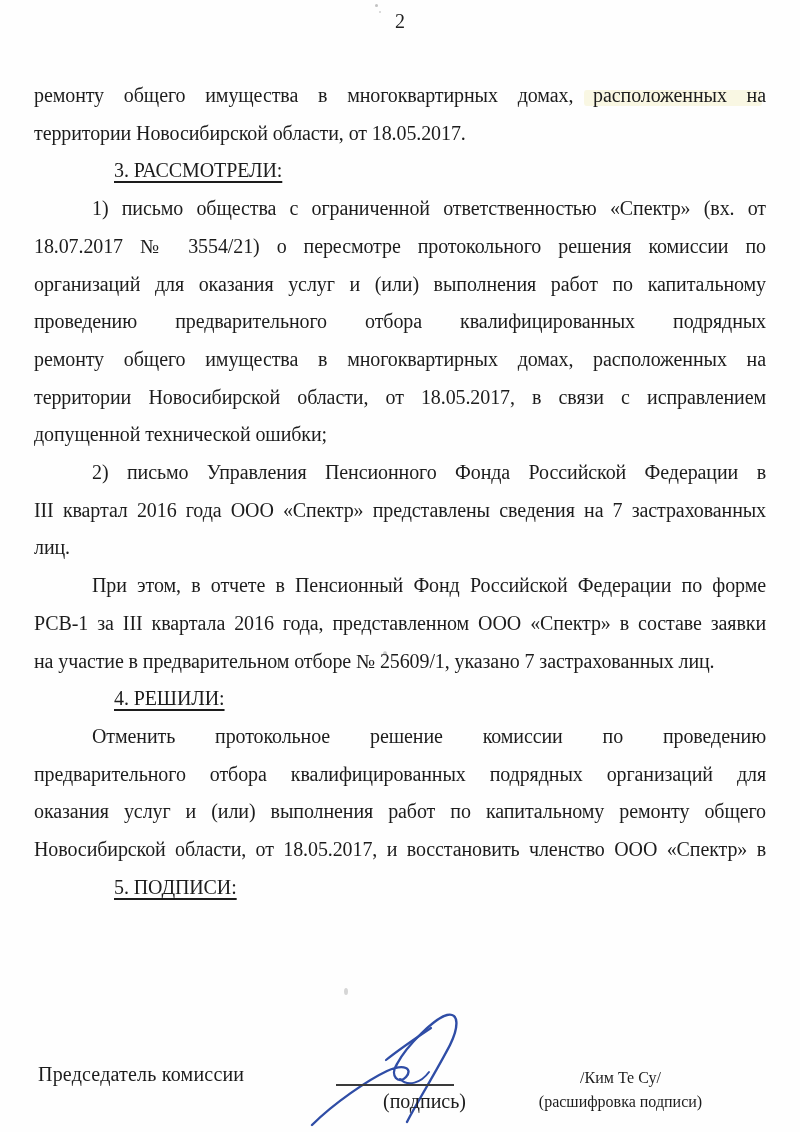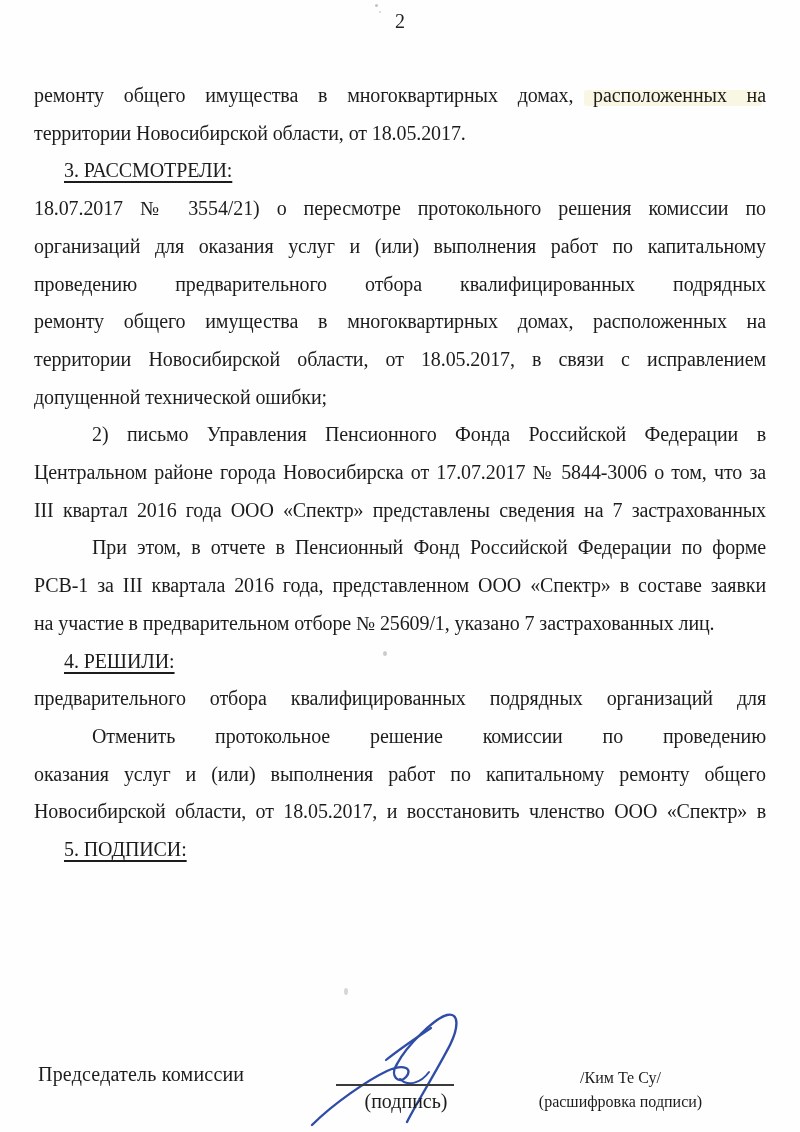--- a/index.html
+++ b/index.html
@@ -19,38 +19,38 @@
     position:absolute;top:77px;left:0;width:800px;
     padding:0 34px;box-sizing:border-box;
     font-size:20px;line-height:37.7px;
     letter-spacing:-0.1px;
   }
   .ln{text-align:justify;}
   .ln.j{text-align-last:justify;}
   .ln.ind{text-indent:58px;}
   .ln.hd-line{text-align:left;}
   .hd{
-    margin-left:30px;
+    margin-left:80px;
     text-decoration:underline;
     text-underline-offset:4px;
     text-decoration-thickness:1.5px;
   }
   .sig-area{position:absolute;left:0;top:0;width:680px;height:1132px;pointer-events:none;margin-top:6px;}
   .sig-role{
     position:absolute;left:38px;top:1057px;
     font-size:20px;letter-spacing:0.2px;
   }
   .sig-ink{position:absolute;left:306px;top:1004px;}
   .sig-line{
     position:absolute;left:336px;top:1078px;
     width:118px;height:2px;background:#3a3a3a;
   }
   .sig-caption{
     position:absolute;left:346px;top:1082px;width:120px;
-    text-align:center;font-size:20px;line-height:26px;
+    text-align:right;font-size:20px;line-height:26px;
   }
   .sig-name-block{
     position:absolute;left:518px;top:1060px;width:205px;
     text-align:center;font-size:16px;line-height:24px;
   }
   .artifact{position:absolute;border-radius:50%;}
   .speck1{left:375px;top:4px;width:3px;height:3px;background:#9a9a9a;opacity:.6;}
   .speck2{left:379px;top:11px;width:2px;height:2px;background:#b0b0b0;opacity:.6;}
   .speck3{left:383px;top:651px;width:4px;height:5px;background:#8f8f8f;opacity:.45;}
   .speck4{left:344px;top:988px;width:4px;height:7px;background:#9a9a9a;opacity:.4;}
@@ -72,39 +72,40 @@
   <div class="artifact speck4"></div>
   <div class="hl-yellow"></div>
 
   <div class="doc">
 
     <div class="ln j">ремонту общего имущества в многоквартирных домах, расположенных на</div>
     <div class="ln">территории Новосибирской области, от 18.05.2017.</div>
 
     <div class="ln hd-line"><span class="hd">3. РАССМОТРЕЛИ:</span></div>
 
+    <div class="ln j ind">1) письмо общества с ограниченной ответственностью «Спектр» (вх. от</div>
     <div class="ln j">18.07.2017  № 3554/21)  о  пересмотре  протокольного  решения  комиссии  по</div>
     <div class="ln j">организаций для оказания услуг и (или) выполнения работ по капитальному</div>
     <div class="ln j">проведению предварительного отбора квалифицированных подрядных</div>
     <div class="ln j">ремонту общего имущества в многоквартирных домах, расположенных на</div>
     <div class="ln j">территории Новосибирской области, от 18.05.2017, в связи с исправлением</div>
     <div class="ln">допущенной технической ошибки;</div>
 
     <div class="ln j ind">2) письмо Управления Пенсионного Фонда Российской Федерации в</div>
-    <div class="ln j">Центральном районе города Новосибирска от 17.07.2017 № 5844-3006 о том, что за</div>
     <div class="ln j">III квартал 2016 года ООО «Спектр» представлены сведения на 7 застрахованных</div>
+    <div class="ln">лиц.</div>
 
     <div class="ln j ind">При этом, в отчете в Пенсионный Фонд Российской Федерации по форме</div>
     <div class="ln j">РСВ-1 за III квартала 2016 года, представленном ООО «Спектр» в составе заявки</div>
     <div class="ln">на участие в предварительном отборе № 25609/1, указано 7 застрахованных лиц.</div>
 
     <div class="ln hd-line"><span class="hd">4. РЕШИЛИ:</span></div>
 
+    <div class="ln j ind">Отменить протокольное решение комиссии по проведению</div>
     <div class="ln j">предварительного отбора квалифицированных подрядных организаций для</div>
-    <div class="ln j ind">Отменить протокольное решение комиссии по проведению</div>
     <div class="ln j">оказания услуг и (или) выполнения работ по капитальному ремонту общего</div>
     <div class="ln j">Новосибирской области, от 18.05.2017, и восстановить членство ООО «Спектр» в</div>
 
     <div class="ln hd-line"><span class="hd">5. ПОДПИСИ:</span></div>
 
   </div>
 
   <div class="sig-area">
 
     <div class="sig-role">Председатель комиссии</div>

